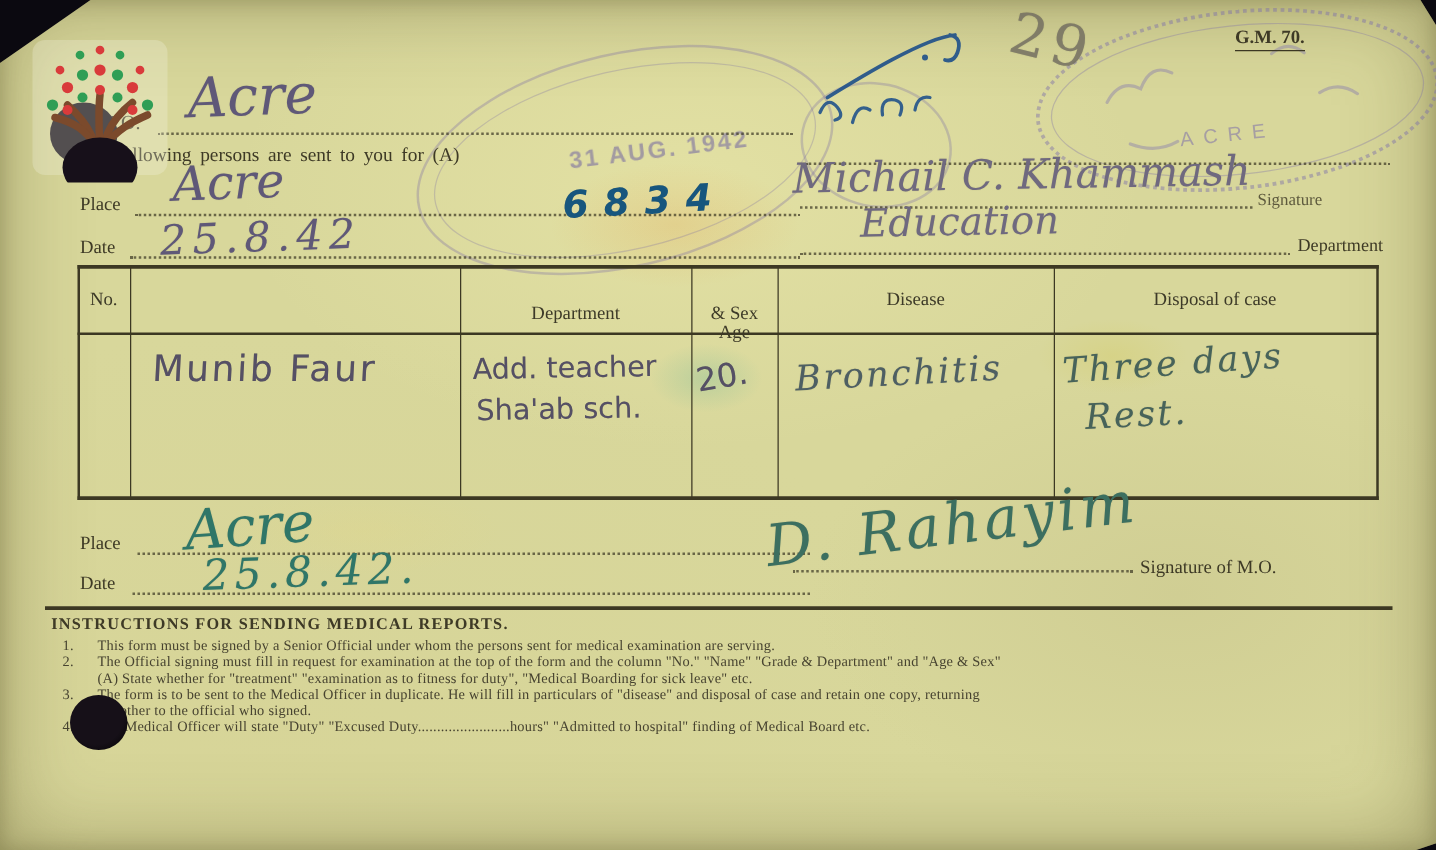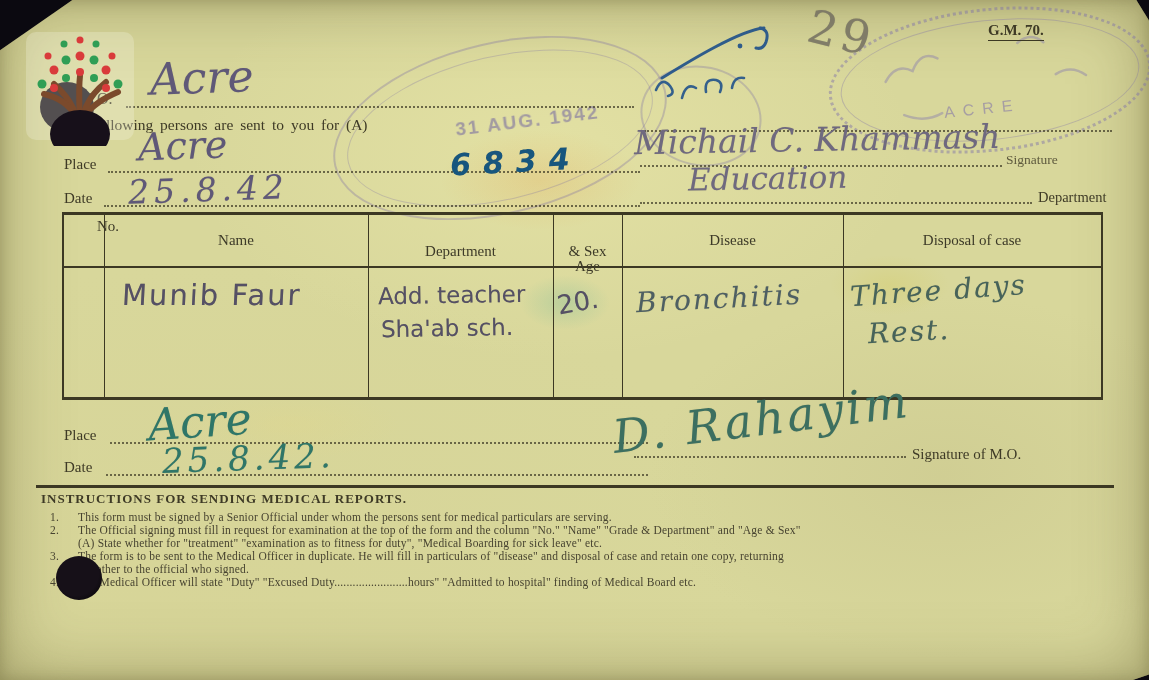--- a/index.html
+++ b/index.html
@@ -89,22 +89,21 @@
   <div class="rule" style="left:62px;top:266px;width:1041px;height:1.6px;"></div>
   <div class="rule" style="left:62px;top:397px;width:1041px;height:3px;"></div>
   <div class="rule" style="left:62px;top:212px;width:1.6px;height:188px;"></div>
   <div class="rule" style="left:1101px;top:212px;width:1.6px;height:188px;"></div>
   <div class="rule" style="left:104px;top:213px;width:1.4px;height:185px;"></div>
   <div class="rule" style="left:368px;top:213px;width:1.4px;height:185px;"></div>
   <div class="rule" style="left:553px;top:213px;width:1.4px;height:185px;"></div>
   <div class="rule" style="left:622px;top:213px;width:1.4px;height:185px;"></div>
   <div class="rule" style="left:843px;top:213px;width:1.4px;height:185px;"></div>
 
-  <div class="hdrcell" style="left:62px;top:200px;width:42px;height:52px;padding-left:25px;">No.</div>
-  <div class="hdrcell" style="left:104px;top:214px;width:264px;height:52px;">Name</div>
+  <div class="hdrcell" style="left:62px;top:214px;width:42px;height:52px;">No.</div>
   <div class="hdrcell" style="left:368px;top:238px;width:185px;height:26px;">Department</div>
   <div class="hdrcell" style="left:553px;top:216px;width:69px;height:26px;margin-top:37px;">Age</div>
   <div class="hdrcell" style="left:553px;top:238px;width:69px;height:26px;">&amp; Sex</div>
   <div class="hdrcell" style="left:843px;top:214px;width:258px;height:52px;">Disposal of case</div>
   <div class="hdrcell" style="left:622px;top:214px;width:221px;height:52px;">Disease</div>
 
   <div class="handprint" style="left:122px;top:278px;font-size:29px;color:#555065;letter-spacing:2px;transform:skewX(-3deg);">Munib Faur</div>
   <div class="handprint" style="left:378px;top:282px;font-size:23px;color:#555065;transform:rotate(-1deg);">Add. teacher</div>
   <div class="handprint" style="left:381px;top:315px;font-size:23px;color:#555065;transform:rotate(-1deg);">Sha'ab sch.</div>
   <div class="handprint" style="left:557px;top:287px;font-size:26px;color:#555065;transform:rotate(-10deg);">20.</div>
@@ -120,21 +119,21 @@
   <div class="hand" style="left:162px;top:438px;font-size:34px;color:#2f7668;letter-spacing:4px;transform:rotate(-2deg);">25.8.42.</div>
 
   <div class="dotline" style="left:634px;top:456px;width:272px;"></div>
   <div class="hand" style="left:612px;top:392px;font-size:46px;color:#3c6f60;letter-spacing:3px;transform:rotate(-7deg);">D. Rahayim</div>
   <div class="printed" style="left:912px;top:446px;font-size:15px;">Signature of M.O.</div>
 
   <div class="rule" style="left:36px;top:485px;width:1078px;height:2.5px;"></div>
   <div class="printed" style="left:0;top:491px;width:1149px;text-align:left;font-size:13px;font-weight:bold;letter-spacing:1px;margin-left:41px;">INSTRUCTIONS  FOR  SENDING  MEDICAL  REPORTS.</div>
 
   <div class="instr" style="left:50px;top:511px;">1.</div>
-  <div class="instr" style="left:78px;top:511px;">This form must be signed by a Senior Official under whom the persons sent for medical particulars are serving.</div>
+  <div class="instr" style="left:78px;top:511px;">This form must be signed by a Senior Official under whom the persons sent for medical examination are serving.</div>
   <div class="instr" style="left:50px;top:524px;">2.</div>
   <div class="instr" style="left:78px;top:524px;">The Official signing must fill in request for examination at the top of the form and the column "No." "Name" "Grade &amp; Department" and "Age &amp; Sex"</div>
   <div class="instr" style="left:78px;top:537px;">(A) State whether for "treatment" "examination as to fitness for duty", "Medical Boarding for sick leave" etc.</div>
   <div class="instr" style="left:50px;top:550px;">3.</div>
   <div class="instr" style="left:78px;top:550px;">The form is to be sent to the Medical Officer in duplicate.  He will fill in particulars of "disease" and disposal of case and retain one copy, returning</div>
   <div class="instr" style="left:78px;top:563px;">the other to the official who signed.</div>
   <div class="instr" style="left:50px;top:576px;">4.</div>
   <div class="instr" style="left:78px;top:576px;">The Medical Officer will state "Duty" "Excused Duty........................hours" "Admitted to hospital" finding of Medical Board etc.</div>
 
   <div class="hole" style="left:56px;top:556px;width:46px;height:44px;"></div>

